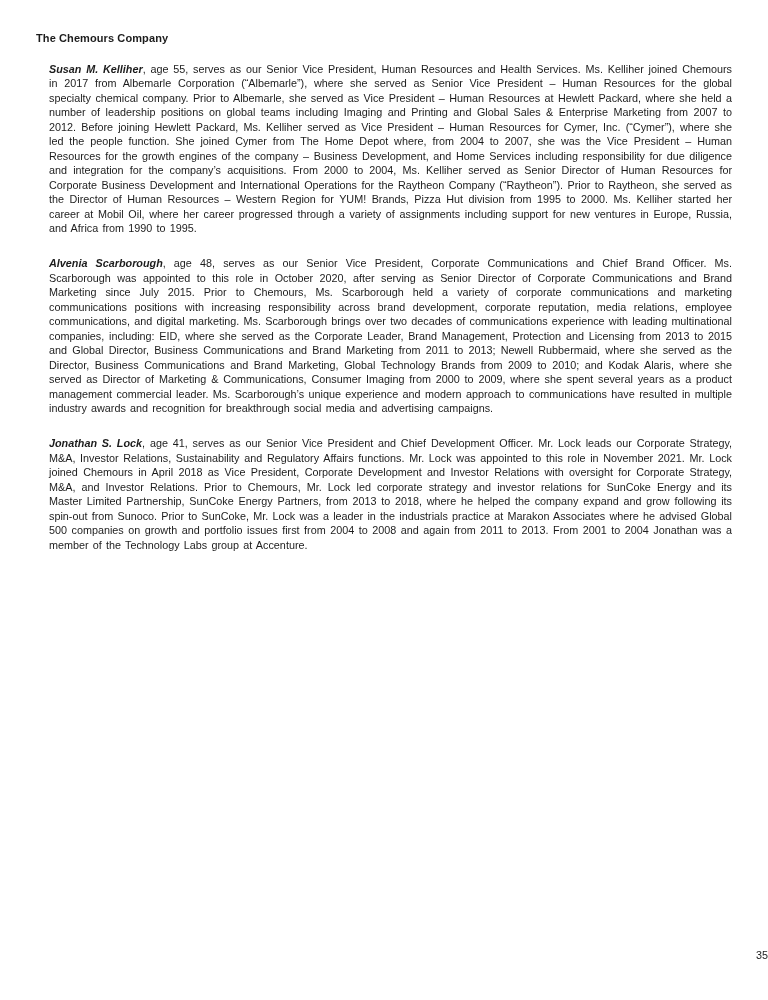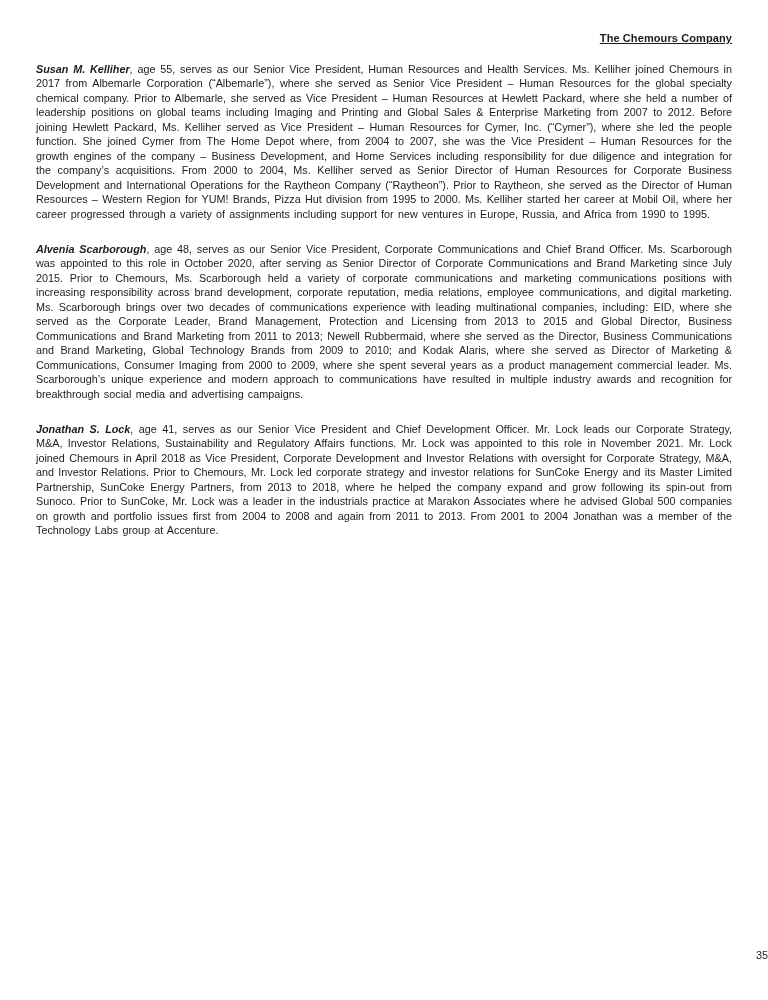--- a/index.html
+++ b/index.html
@@ -15,34 +15,33 @@
   .page {
     position: relative;
     width: 768px;
     height: 1000px;
     background: #ffffff;
   }
   .content {
     padding: 31px 36px 0 36px;
   }
   .doc-title {
-    text-align: right;
+    text-align: left;
     font-weight: bold;
     font-size: 11px;
     line-height: 14px;
     margin-bottom: 17px;
     letter-spacing: 0.1px;
-    text-decoration: underline;
   }
   p.bio {
     font-size: 10.8px;
     line-height: 14.45px;
     text-align: justify;
     text-justify: inter-word;
-    margin: 0 0 21px 0;
+    margin: 0 0 21px 13px;
     word-spacing: 1.2px;
   }
   .bio-name {
     font-weight: bold;
     font-style: italic;
   }
   .page-number {
     position: absolute;
     left: 0;
     right: 0;

